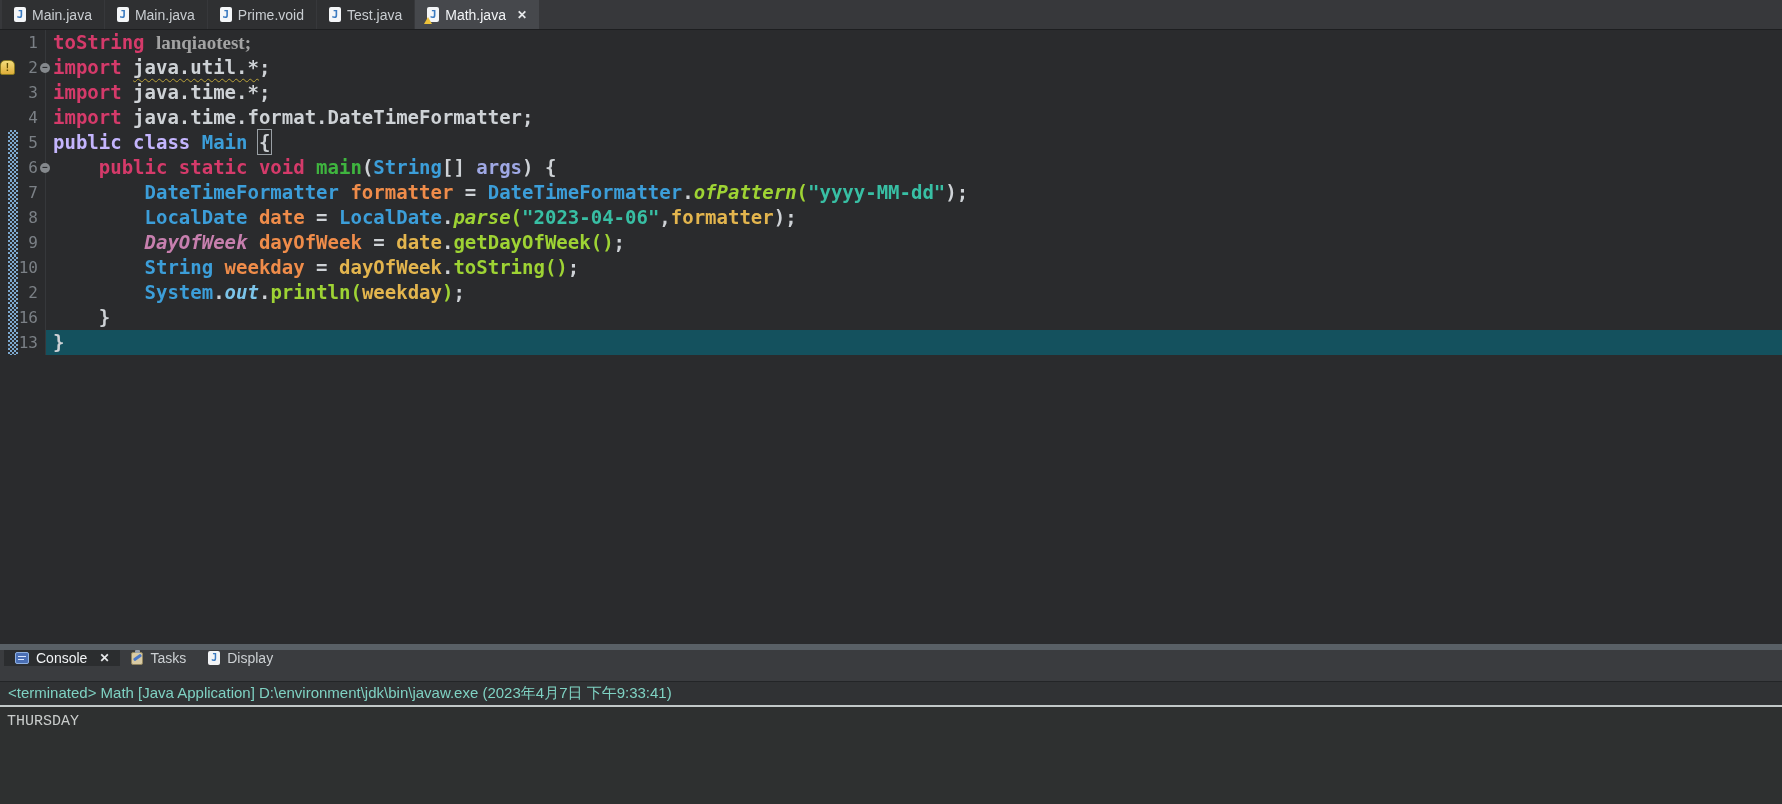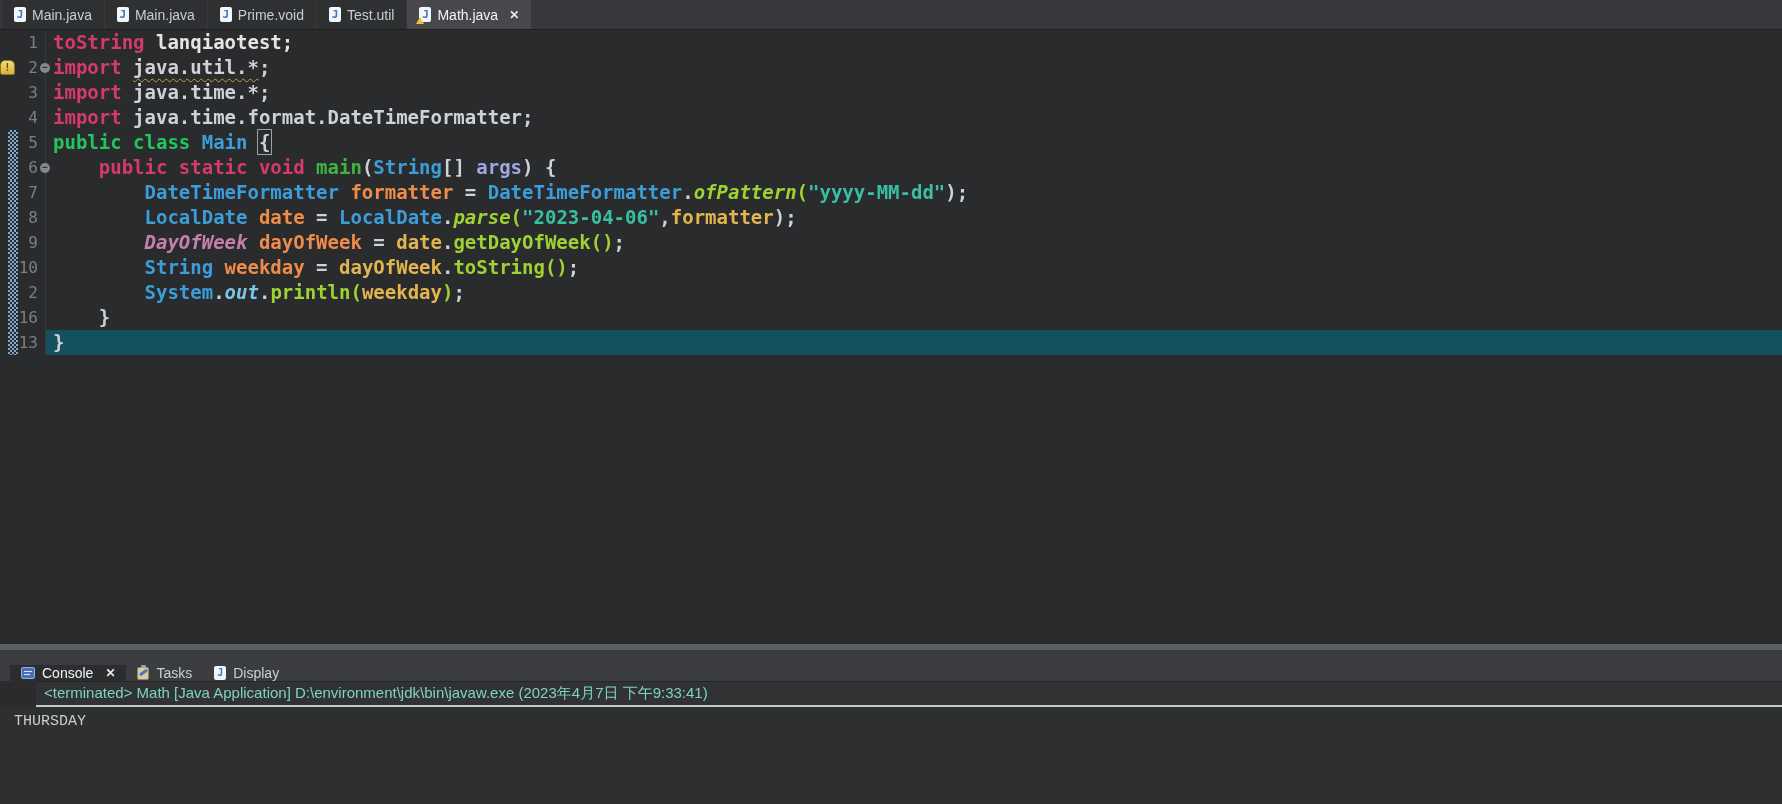--- a/index.html
+++ b/index.html
@@ -76,21 +76,21 @@
   .tok.u{
     text-decoration:underline wavy var(--warnline,#b9a23a);
     text-decoration-thickness:1px; text-underline-offset:4px;
   }
   .tok.box{ outline:1px solid #9aa0a5; outline-offset:1px; }
   
   .sash{ height:6px; flex:0 0 6px; background:#596066; }
   
   .ctabbar{
     height:31px; flex:0 0 31px; background:#3a3c3f;
-    display:flex; align-items:flex-end; padding-left:10px;
+    display:flex; align-items:flex-start; padding-left:4px;
   }
   .ctab{
     display:flex; align-items:center; gap:7px; padding:0 11px;
     color:#ccd0d3; font-size:14px; cursor:default;
   }
   .ctab.active{ background:#2b2d2f; color:#f2f4f6; }
   .cicon{
     width:14px; height:12px; background:#4a6fb5; border:1px solid #8fb0e0;
     border-radius:2px; position:relative; flex:0 0 14px;
   }
@@ -107,24 +107,24 @@
   }
   .dicon{
     width:12px; height:14px; background:#f2f4f6; border-radius:2px;
     display:inline-flex; align-items:center; justify-content:center; flex:0 0 12px;
   }
   .dicon > span{ color:#3a7ac0; font:700 10px/10px "DejaVu Sans Mono",monospace; }
   .cstatus{
     height:26px; flex:0 0 26px; background:#303234; border-top:1px solid #232527;
     border-bottom:2px solid #c2c8c8;
     display:flex; align-items:center; padding-left:8px;
-    color:var(--status,#7fd2c3); font-size:15px; white-space:pre;margin-left:36px;
+    color:var(--status,#7fd2c3); font-size:15px; white-space:pre;
   }
   .coutput{
-    flex:1; background:#2e3030; padding:5px 14px;
+    flex:1; background:#2e3030; padding:5px 7px;
     color:var(--out,#c9cccb); font:15px/19px "Liberation Mono",monospace;
   }
 </style>
 </head>
 <body>
 
 <div class="app">
   <div class="tabbar">
       <div class="etab">
         <span class="jfile">
@@ -141,39 +141,39 @@
       <div class="etab">
         <span class="jfile">
           <span>J</span>
         </span>
         <span class="tlabel">Prime.void</span>
       </div>
       <div class="etab">
         <span class="jfile">
           <span>J</span>
         </span>
-        <span class="tlabel">Test.util</span>
+        <span class="tlabel">Test.java</span>
       </div>
       <div class="etab active">
         <span class="jfile">
           <span>J</span>
           <span class="tabwarn"></span>
         </span>
         <span class="tlabel">Math.java</span>
         <span class="tclose">✕</span>
       </div>
     </div>
   <div class="editor">
     <div>
         <div class="crow">
           <div class="gutter">
             <span class="diff"></span>
             <span class="lnum">1</span>
           </div>
-          <div class="ccontent"><span class="tok" style="color: rgb(213, 58, 106);">toString </span><span class="tok" style="color: #e5e5e5;">lanqiaotest;</span></div>
+          <div class="ccontent"><span class="tok" style="color: rgb(213, 58, 106);">toString </span><span class="tok" style="color: #a3a3a3; font-family: Liberation Serif, serif;">lanqiaotest;</span></div>
         </div>
         <div class="crow">
           <div class="gutter">
             <span class="diff"></span>
             <span class="wicon">!</span>
             <span class="lnum">2</span>
             <span class="fold">−</span>
           </div>
           <div class="ccontent"><span class="tok" style="color: rgb(213, 58, 106);">import </span><span class="tok u" style="color: rgb(206, 210, 214);">java.util.*</span><span class="tok" style="color: rgb(206, 210, 214);">;</span></div>
         </div>
@@ -189,21 +189,21 @@
             <span class="diff"></span>
             <span class="lnum">4</span>
           </div>
           <div class="ccontent"><span class="tok" style="color: rgb(213, 58, 106);">import </span><span class="tok" style="color: rgb(206, 210, 214);">java.time.format.DateTimeFormatter;</span></div>
         </div>
         <div class="crow">
           <div class="gutter">
             <span class="diff changed"></span>
             <span class="lnum">5</span>
           </div>
-          <div class="ccontent"><span class="tok" style="color: #22c55e;">public class </span><span class="tok" style="color: rgb(60, 158, 217);">Main </span><span class="tok box" style="color: rgb(206, 210, 214);">{</span></div>
+          <div class="ccontent"><span class="tok" style="color: #c4b5fd;">public class </span><span class="tok" style="color: rgb(60, 158, 217);">Main </span><span class="tok box" style="color: rgb(206, 210, 214);">{</span></div>
         </div>
         <div class="crow">
           <div class="gutter">
             <span class="diff changed"></span>
             <span class="lnum">6</span>
             <span class="fold">−</span>
           </div>
           <div class="ccontent"><span class="tok" style="color: rgb(206, 210, 214);">    </span><span class="tok" style="color: rgb(213, 58, 106);">public static void </span><span class="tok" style="color: rgb(63, 181, 63);">main</span><span class="tok" style="color: rgb(206, 210, 214);">(</span><span class="tok" style="color: rgb(60, 158, 217);">String</span><span class="tok" style="color: rgb(206, 210, 214);">[] </span><span class="tok" style="color: rgb(159, 168, 228);">args</span><span class="tok" style="color: rgb(206, 210, 214);">) {</span></div>
         </div>
         <div class="crow">

